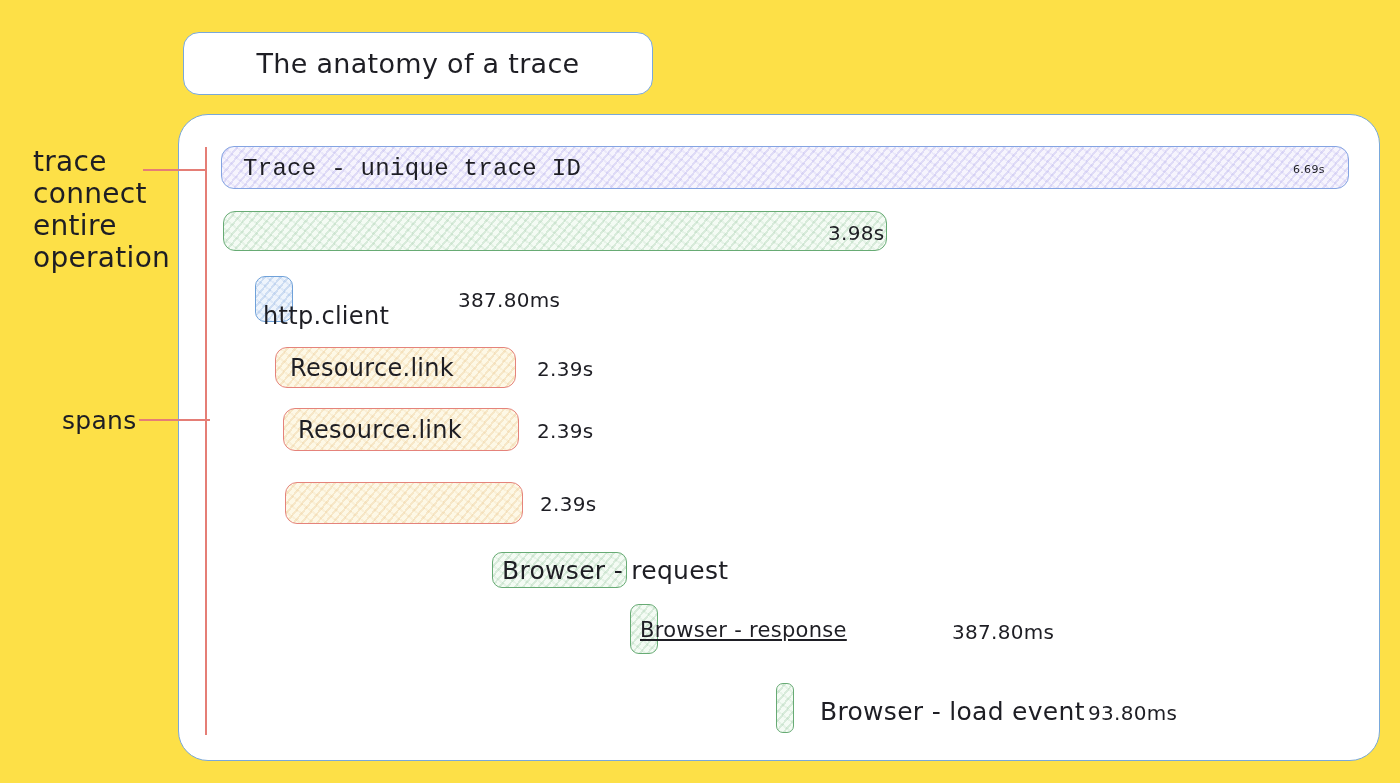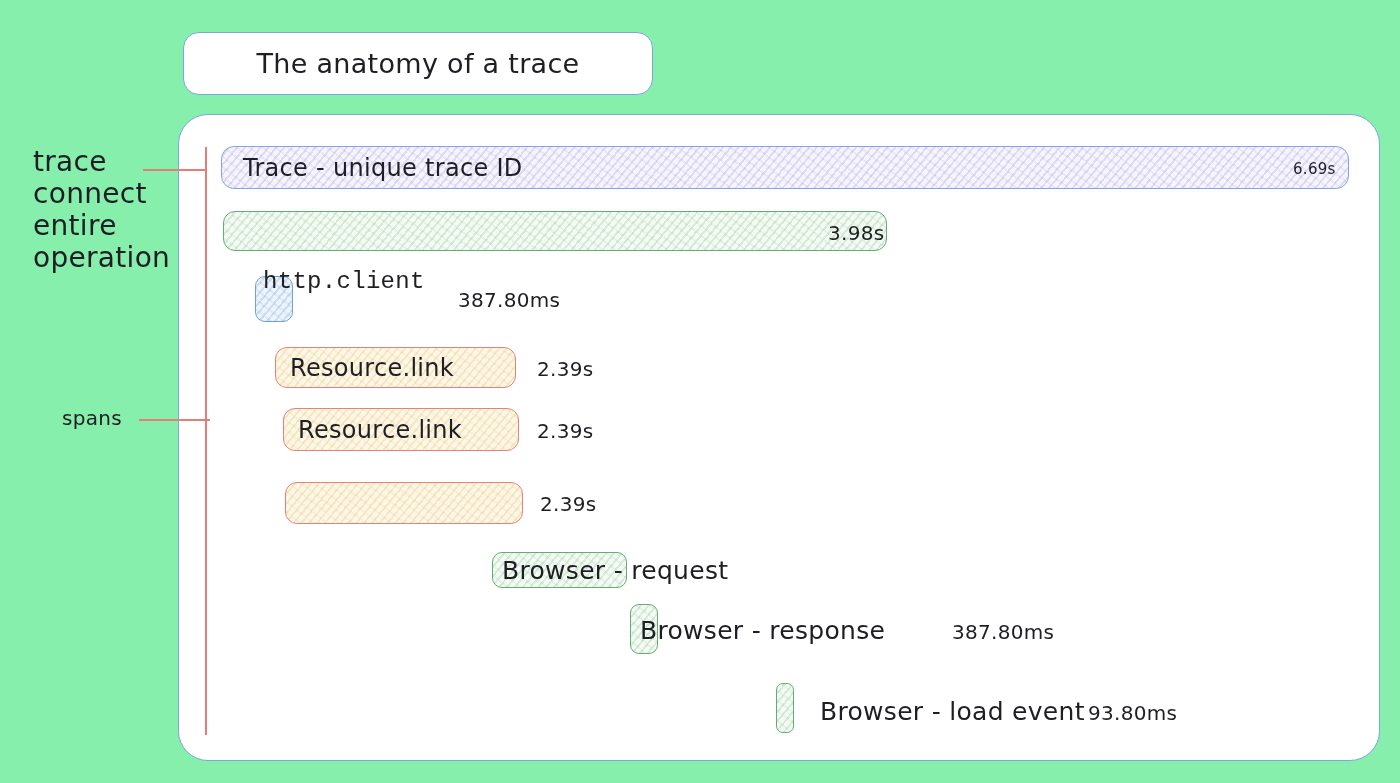--- a/index.html
+++ b/index.html
@@ -1,17 +1,17 @@
 <!DOCTYPE html>
 <html><head>
 <meta charset="utf-8">
 <style>
   html,body{margin:0;padding:0;background:#ffffff;}
   #canvas{
-    position:relative;width:1400px;height:783px;background:#86efac;overflow:hidden;
+    position:relative;width:1400px;height:783px;background:#fde047;overflow:hidden;
     font-family:"DejaVu Sans",sans-serif;color:#1e1e24;letter-spacing:.3px;
   }
   
   .frame{position:absolute;border:1.6px solid #79a8da;background:#ffffff;}
   #title-box{left:183px;top:32px;width:468px;height:61px;border-radius:16px;
     display:flex;align-items:center;justify-content:center;font-size:27px;}
   #outer-box{left:178px;top:114px;width:1200px;height:645px;border-radius:30px;}
   
   .box{position:absolute;box-sizing:border-box;}
   .fill-purple{border:1.5px solid #84a4e2;background-color:#f6f4fd;
@@ -24,56 +24,56 @@
     background-image:repeating-linear-gradient(-50deg,rgba(224,170,90,.22) 0 2px,transparent 2px 6px),
                      repeating-linear-gradient(38deg,rgba(224,170,90,.11) 0 2px,transparent 2px 8px);}
   .fill-blue{border:1.5px solid #6fa1d9;background-color:#eef4fc;
     background-image:repeating-linear-gradient(-50deg,rgba(90,140,210,.22) 0 2px,transparent 2px 6px),
                      repeating-linear-gradient(38deg,rgba(90,140,210,.11) 0 2px,transparent 2px 8px);}
   
   .txt{position:absolute;white-space:nowrap;font-size:24px;transform:translateY(-50%);}
   .dur{position:absolute;white-space:nowrap;font-size:20px;transform:translateY(-50%);}
   
   #trace-bar{left:221px;top:146px;width:1128px;height:43px;border-radius:13px;}
-  #trace-label{left:243px;top:168px;}
-  #trace-dur{left:1293px;top:169px;font-size:15px;}
+  #trace-label{left:243px;top:168px;font-family:Liberation Mono, monospace;}
+  #trace-dur{left:1293px;top:169px;font-size:11px;}
   
   #sb-connect{left:223px;top:211px;width:664px;height:40px;border-radius:12px;}
   #lb-connect{left:245px;top:232px;}
   #du-connect{left:828px;top:233px;}
   
   #sb-http{left:255px;top:276px;width:38px;height:46px;border-radius:10px;}
-  #lb-http{left:263px;top:281px;font-family:Liberation Mono, monospace;}
+  #lb-http{left:263px;top:316px;}
   #du-http{left:458px;top:300px;}
   
   #sb-res1{left:275px;top:347px;width:241px;height:41px;border-radius:12px;}
   #lb-res1{left:290px;top:368px;}
   #du-res1{left:537px;top:369px;}
   
   #sb-res2{left:283px;top:408px;width:236px;height:43px;border-radius:12px;}
   #lb-res2{left:298px;top:430px;}
   #du-res2{left:537px;top:431px;}
   
   #sb-res3{left:285px;top:482px;width:238px;height:42px;border-radius:12px;}
   #lb-res3{left:300px;top:503px;}
   #du-res3{left:540px;top:504px;}
   
   #sb-req{left:492px;top:552px;width:135px;height:36px;border-radius:10px;}
   #lb-req{left:502px;top:570px;font-size:25px;text-align:center;}
   
   #sb-resp{left:630px;top:604px;width:28px;height:50px;border-radius:9px;}
-  #lb-resp{left:640px;top:630px;font-size:25px;}
+  #lb-resp{left:640px;top:630px;font-size:21px;text-decoration:underline;}
   #du-resp{left:952px;top:632px;}
   
   #sb-load{left:776px;top:683px;width:18px;height:50px;border-radius:7px;}
   #lb-load{left:796px;top:711px;font-size:25px;margin-left:24px;}
   #du-load{left:1088px;top:713px;}
   
   #ann-trace{position:absolute;left:33px;top:146px;font-size:28px;line-height:32px;}
-  #ann-spans{position:absolute;left:62px;top:406px;font-size:20px;}
+  #ann-spans{position:absolute;left:62px;top:406px;font-size:25px;}
   .red-h{position:absolute;height:0;border-top:2px solid #e57e76;}
   #red-line-trace{left:143px;top:169px;width:62px;}
   #red-line-spans{left:139px;top:419px;width:71px;}
   #red-vline{position:absolute;left:205px;top:147px;width:0;height:588px;border-left:2px solid #e57e76;}
 </style>
 </head>
 <body>
 
 <div id="canvas">
 

